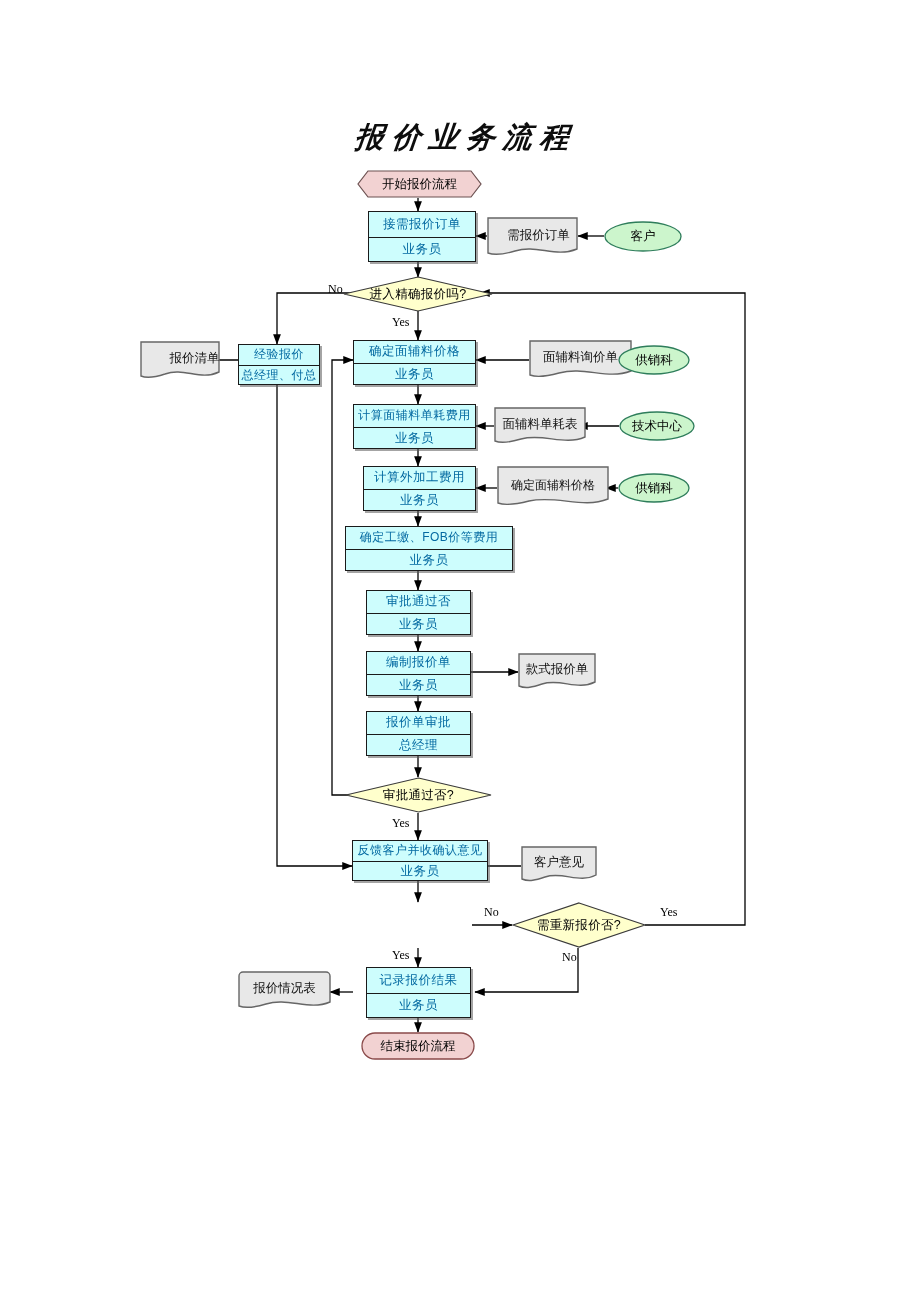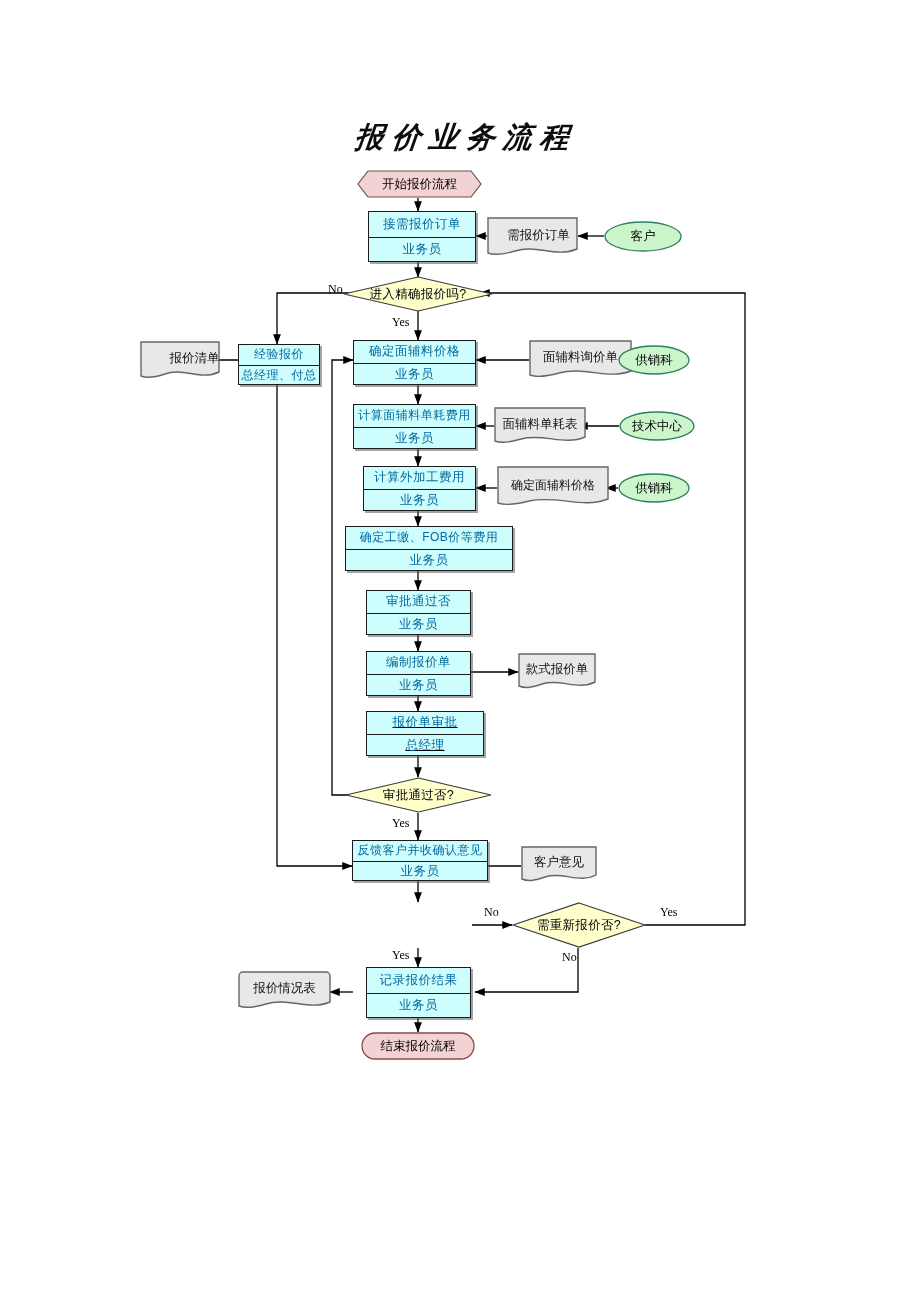--- a/index.html
+++ b/index.html
@@ -233,21 +233,21 @@
     <div class="t">编制报价单</div>
     <div class="b">业务员</div>
   </div>
   <div class="node doc" style="left:518px;top:653px;width:78px;height:38px;">
     <svg class="layer" style="width:78px;height:38px;" viewBox="0 0 78 38">
       <path d="M1,1 H77 V29 C59,38 43,25 24,31 C15,34 8,36 1,33 Z" fill="#e8e8e8" stroke="#666" stroke-width="1.4"></path>
     </svg>
     <span class="lab">款式报价单</span>
   </div>
 
-  <div class="node proc" style="left:366px;top:711px;width:118px;height:45px;text-decoration:underline;">
+  <div class="node proc" style="left:366px;top:711px;width:105px;height:45px;">
     <div class="t">报价单审批</div>
     <div class="b">总经理</div>
   </div>
 
   <div class="node dia" style="left:345px;top:777px;width:147px;height:36px;">
     <svg class="layer" style="width:147px;height:36px;" viewBox="0 0 147 36">
       <polygon points="73.5,1 146,18 73.5,35 1,18" fill="#ffffcc" stroke="#3a3a3a" stroke-width="1.2"></polygon>
     </svg>
     <span class="lab">审批通过否?</span>
   </div>

